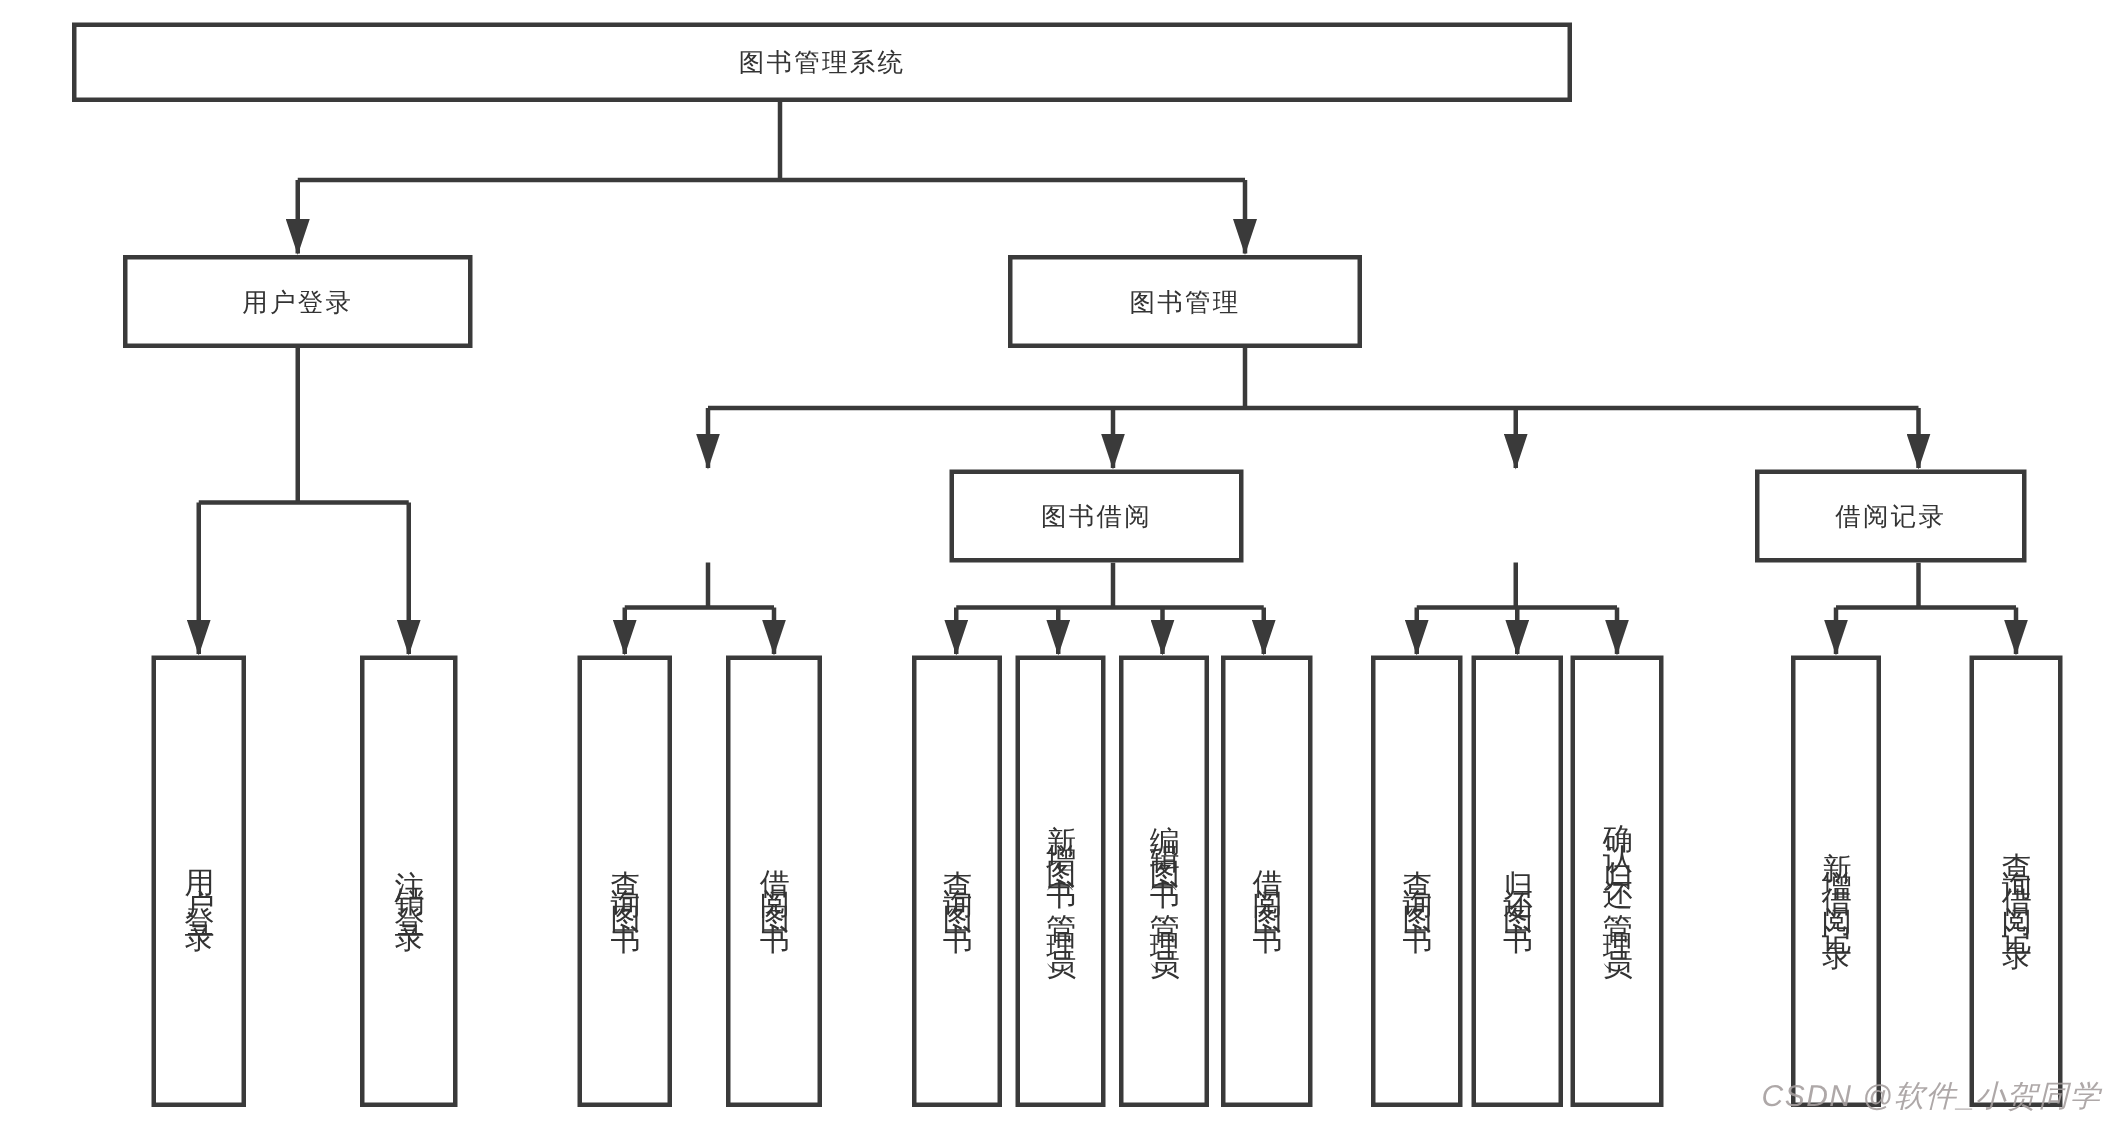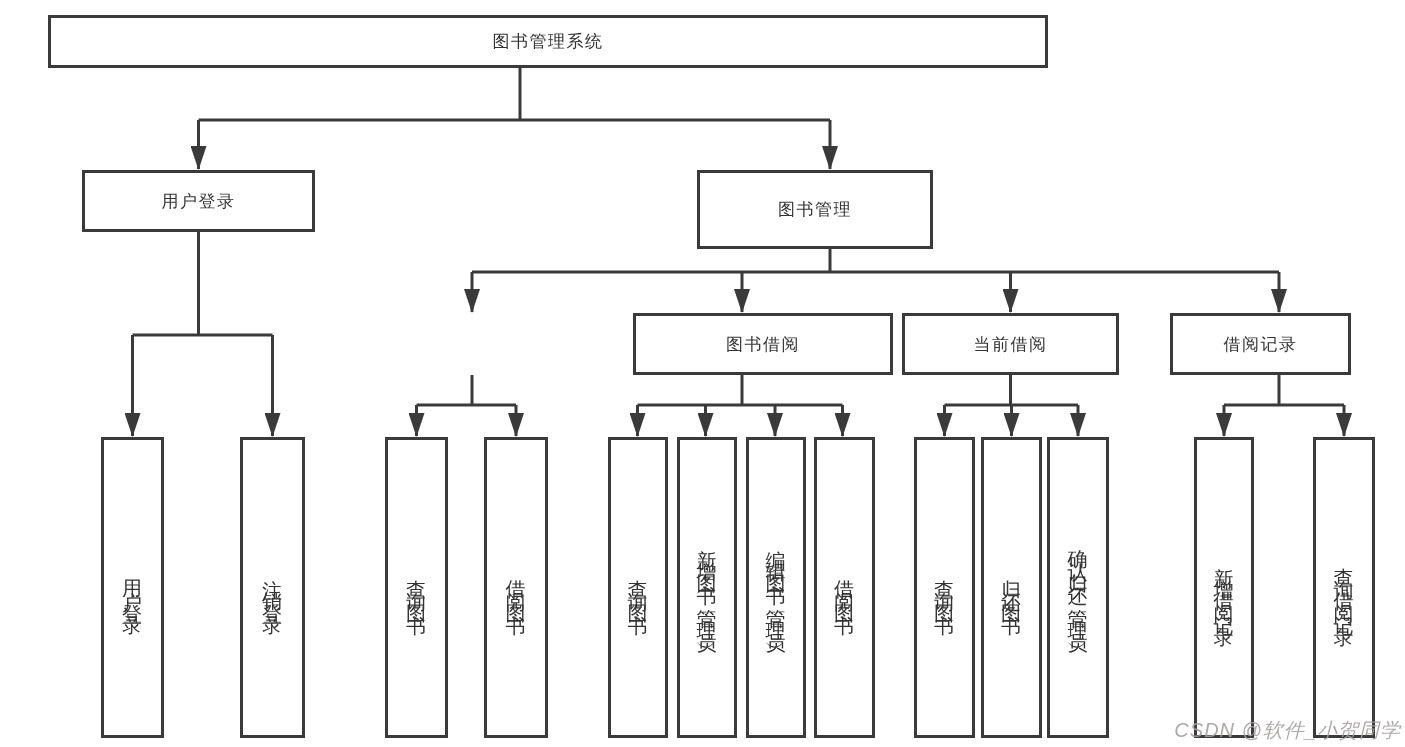--- a/index.html
+++ b/index.html
@@ -107,29 +107,26 @@
     </g>
   </svg>
 
   <div class="box" style="left:20px; top:15px; width:1000px; height:53px;margin-left:28px;">
     <span class="hlabel">图书管理系统</span>
   </div>
 
   <div class="box" style="left:82px; top:170px; width:233px; height:62px;">
     <span class="hlabel">用户登录</span>
   </div>
-  <div class="box" style="left:697px; top:170px; width:236px; height:79px;">
+  <div class="box" style="left:672px; top:170px; width:236px; height:62px;">
     <span class="hlabel">图书管理</span>
   </div>
 
-  <div class="box" style="left:633px; top:313px; width:260px; height:62px;">
+  <div class="box" style="left:633px; top:313px; width:196px; height:62px;">
     <span class="hlabel">图书借阅</span>
-  </div>
-  <div class="box" style="left:902px; top:313px; width:217px; height:62px;">
-    <span class="hlabel">当前借阅</span>
   </div>
   <div class="box" style="left:1170px; top:313px; width:181px; height:62px;">
     <span class="hlabel">借阅记录</span>
   </div>
 
   <div class="box" style="left:101px; top:437px; width:63px; height:301px;">
     <span class="vlabel">用户登录</span>
   </div>
   <div class="box" style="left:240px; top:437px; width:65px; height:301px;">
     <span class="vlabel">注销登录</span>

